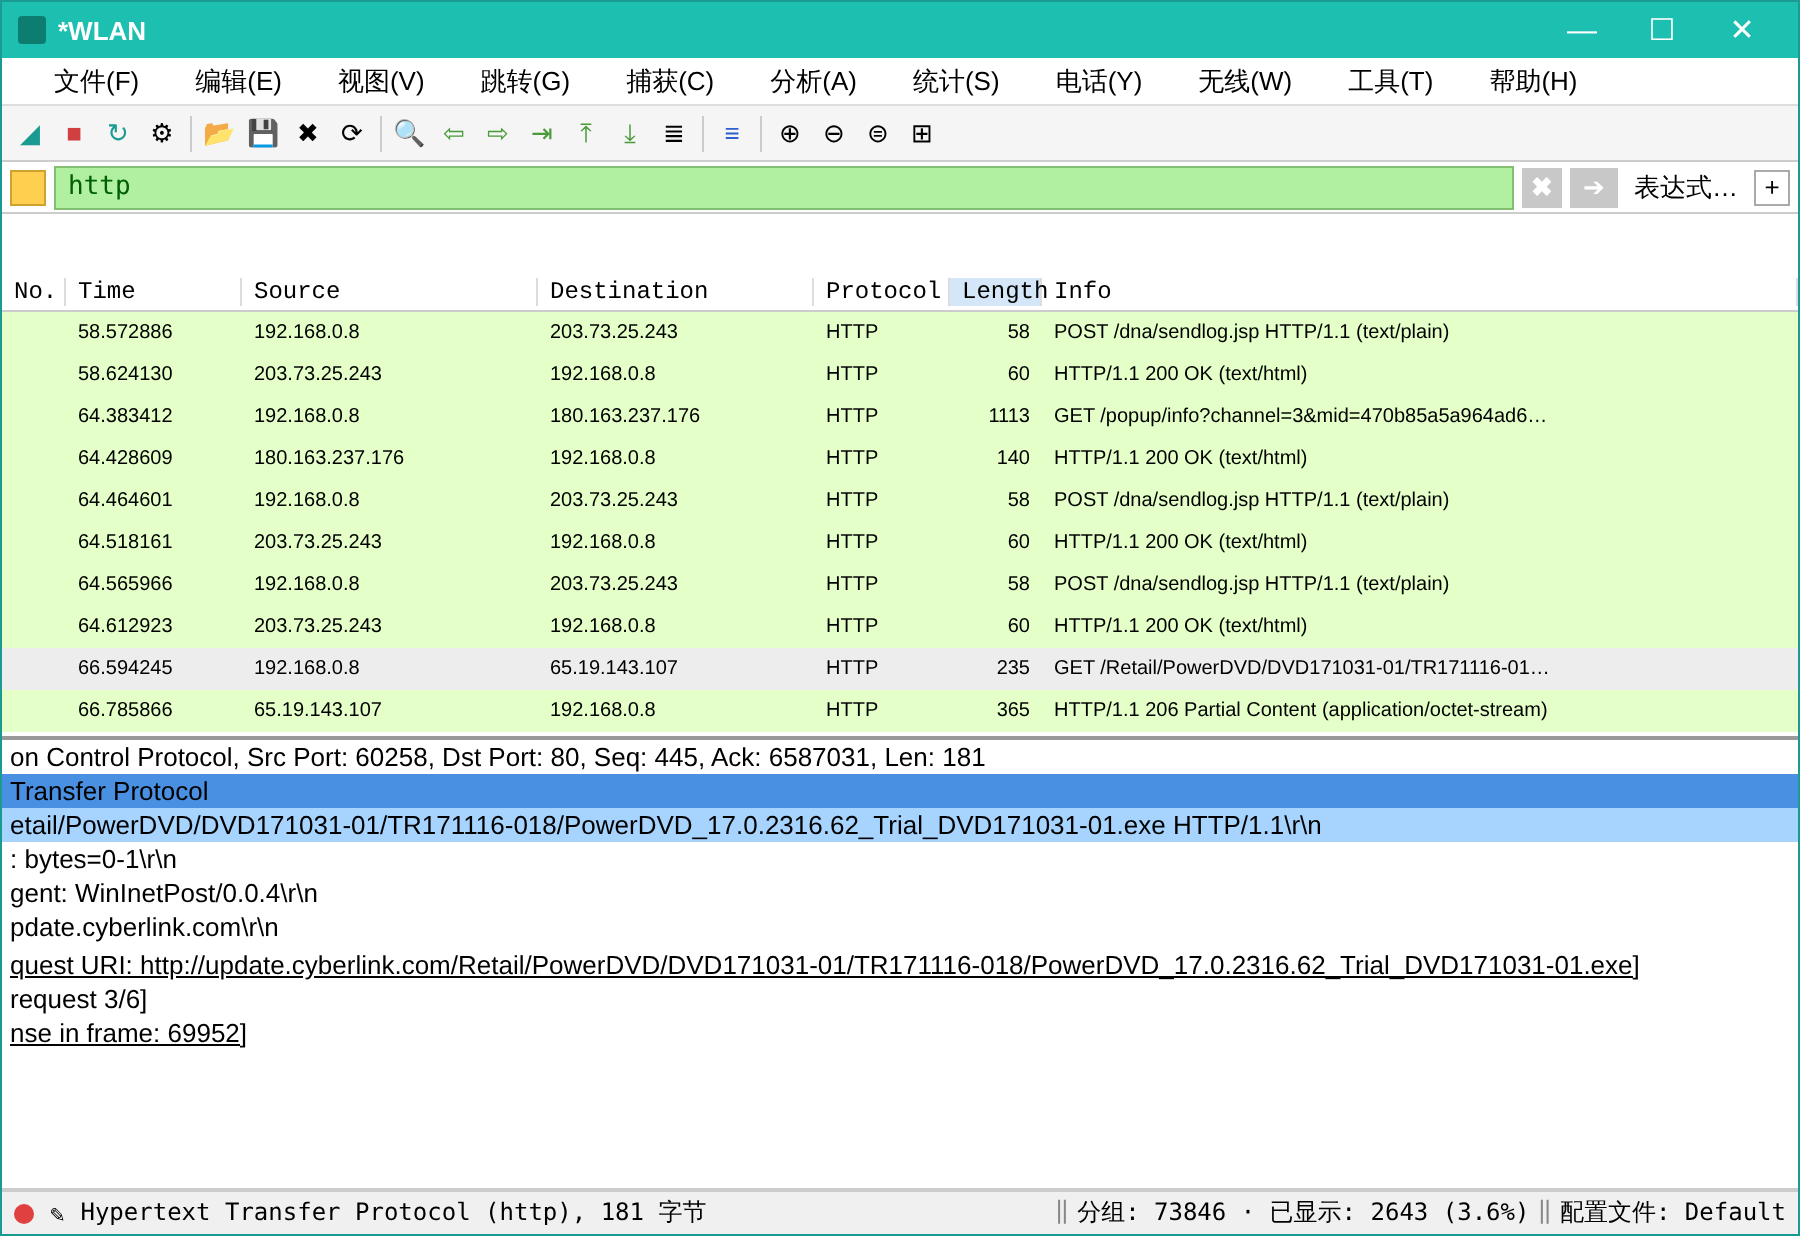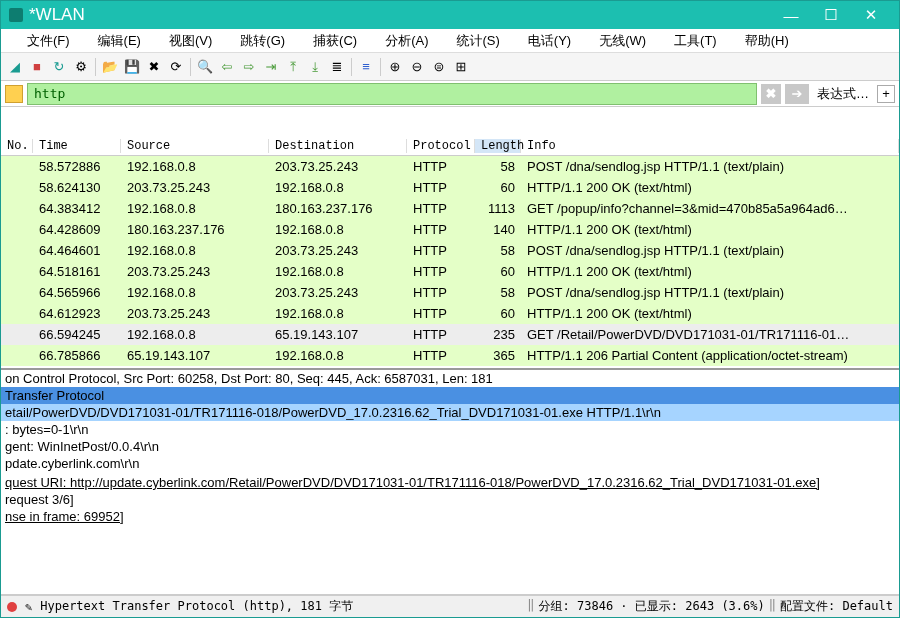--- a/index.html
+++ b/index.html
@@ -1,37 +1,37 @@
 <!DOCTYPE html>
 <html><head>
 <meta charset="utf-8">
 <style>
 * { box-sizing: border-box; margin: 0; padding: 0; }
 body { font-family: "Microsoft YaHei", Arial, sans-serif; font-size: 13px; background: #fff; overflow: hidden; }
 .window { width: 900px; height: 618px; border: 1px solid #1a9b91; display: flex; flex-direction: column; }
 .titlebar { height: 28px; background: #1cbfb0; display: flex; align-items: center; padding: 0 8px; color: #fff; }
 .titlebar .icon { width: 14px; height: 14px; background: #0d7d70; border-radius: 2px; margin-right: 6px; }
-.titlebar .title { flex: 1; font-size: 17px; }
+.titlebar .title { flex: 1; font-size: 13px; font-weight: bold; }
 .titlebar .wbtn { width: 40px; height: 26px; display: flex; align-items: center; justify-content: center; font-size: 15px; cursor: pointer; }
 .menubar { height: 24px; background: #fff; border-bottom: 1px solid #ddd; display: flex; align-items: center; padding: 0 4px; font-size: 13px; }
 .menubar span { padding: 16px 6px; cursor: pointer; margin-left: 16px; }
 .toolbar { height: 28px; background: #f5f5f5; border-bottom: 1px solid #ccc; display: flex; align-items: center; padding: 0 4px; gap: 2px; }
 .tbtn { width: 20px; height: 20px; display: flex; align-items: center; justify-content: center; cursor: pointer; font-size: 13px; }
 .tsep { width: 1px; height: 18px; background: #ccc; margin: 0 2px; }
 .filterbar { height: 26px; display: flex; align-items: center; padding: 2px 4px; gap: 4px; border-bottom: 1px solid #ccc; }
 .fbtn { width: 18px; height: 18px; background: #ffd050; border: 1px solid #d0a030; cursor: pointer; }
 .finput { flex: 1; height: 22px; background: #b0f0a0; border: 1px solid #80c070; padding: 0 6px; font-family: monospace; font-size: 13px; color: #006000; }
 .xbtn { width: 20px; height: 20px; background: #c8c8c8; color: #fff; display: flex; align-items: center; justify-content: center; cursor: pointer; font-weight: bold; }
 .arrbtn { width: 24px; height: 20px; background: #c8c8c8; color: #fff; display: flex; align-items: center; justify-content: center; cursor: pointer; }
 .expr { padding: 0 4px; cursor: pointer; font-size: 13px; }
 .plusbtn { width: 18px; height: 18px; border: 1px solid #aaa; display: flex; align-items: center; justify-content: center; cursor: pointer; }
 .packets { flex: 1; overflow: auto; border-bottom: 2px solid #999; }
 .phead { display: flex; background: #fff; border-bottom: 1px solid #ccc; font-family: Liberation Mono, monospace; font-size: 12px; height: 20px; align-items: center; position: sticky; top: 0; margin-top: 29px; }
 .phead div { border-right: 1px solid #ddd; padding: 0 6px; }
-.prow { display: flex; height: 21px; align-items: center; font-family: "Segoe UI", Arial; font-size: 13px; }
+.prow { display: flex; height: 21px; align-items: center; font-family: "Segoe UI", Arial; font-size: 10px; }
 .prow div { padding: 0 6px; white-space: nowrap; overflow: hidden; }
 .c-no { width: 32px; }
 .c-time { width: 88px; }
 .c-src { width: 148px; }
 .c-dst { width: 138px; }
 .c-proto { width: 68px; }
 .c-len { width: 46px; text-align: right; }
 .c-info { flex: 1; }
 .bg-green { background: #e4ffc7; }
 .bg-sel { background: #ededed; }

